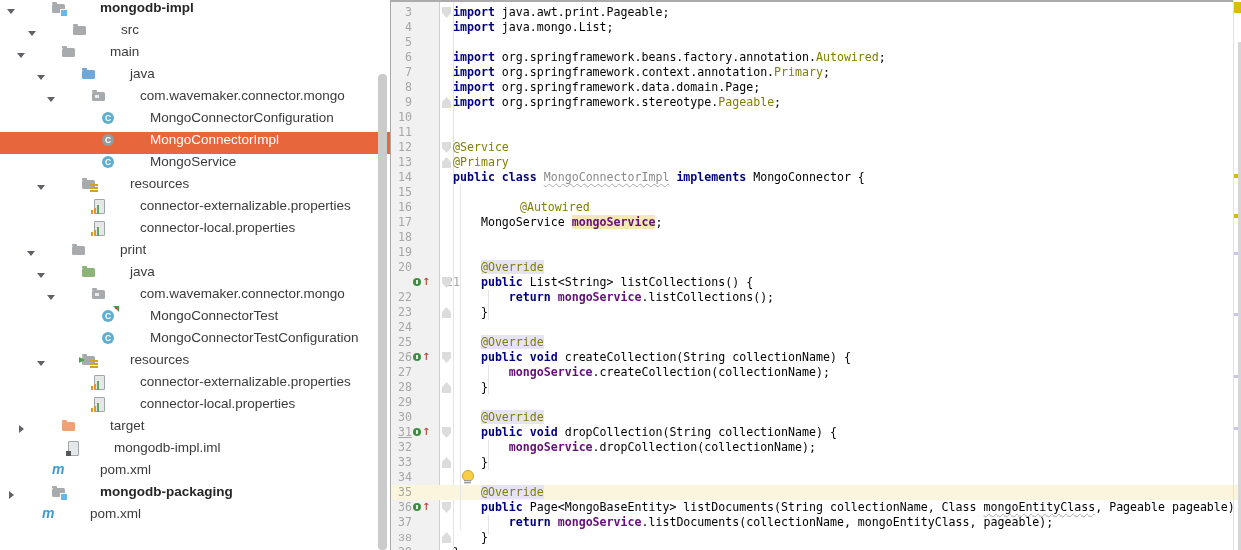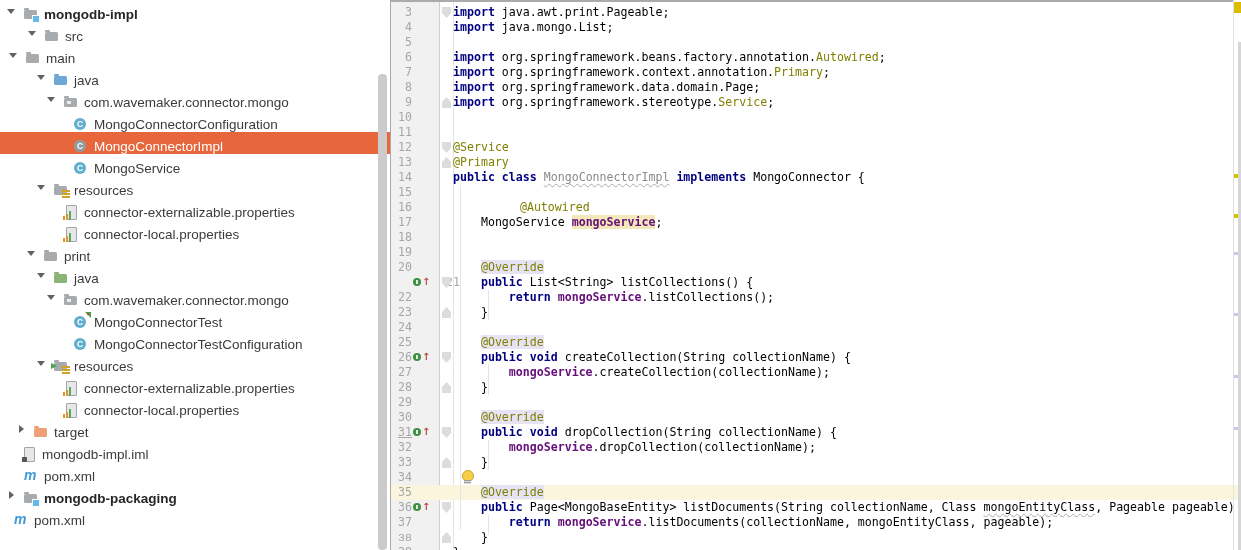--- a/index.html
+++ b/index.html
@@ -1,22 +1,22 @@
 <!DOCTYPE html>
 <html><head>
 <meta charset="utf-8">
 <style>
   html,body{margin:0;padding:0;background:#fff;}
   #app{position:relative;width:1241px;height:550px;overflow:hidden;
        font-family:"Liberation Sans",sans-serif;background:#fff;}
 
   
   #project-panel{position:absolute;left:0;top:0;width:390px;height:550px;background:#fff;overflow:hidden;}
-  .trow{display:flex;align-items:flex-end;height:22px;font:13.5px "Liberation Sans",sans-serif;
-        color:#3b3b3b;white-space:nowrap;}
+  .trow{display:flex;align-items:flex-start;height:22px;font:13.5px "Liberation Sans",sans-serif;
+        color:#3b3b3b;white-space:nowrap;gap:28px;}
   .trow.bold{font-weight:bold;color:#262626;}
   .trow.sel{background:#E8663C;color:#fff;}
   .chv{width:20px;height:22px;position:relative;flex:none;}
   .chv.exp::before{content:"";position:absolute;left:4px;top:9px;width:0;height:0;
         border-left:4px solid transparent;border-right:4px solid transparent;border-top:5px solid #5F6368;}
   .chv.col::before{content:"";position:absolute;left:6px;top:7px;width:0;height:0;
         border-top:4px solid transparent;border-bottom:4px solid transparent;border-left:5px solid #5F6368;}
   .sp20{width:20px;flex:none;} .sp10{width:10px;flex:none;}
   .ic{position:relative;width:16px;height:16px;flex:none;margin-right:5px;}
   .fold16{position:absolute;left:1px;top:4px;width:13px;height:9px;border-radius:1.5px;background:#A7ABAE;}
@@ -101,21 +101,21 @@
           </span>
           <span>mongodb-impl</span>
         </div>
         <div class="trow" style="padding-left: 24px;">
           <span class="chv exp"></span>
           <span class="ic">
             <span class="fold16"></span>
           </span>
           <span>src</span>
         </div>
-        <div class="trow" style="padding-left: 5px;">
+        <div class="trow" style="padding-left: 13px;">
           <span class="chv exp"></span>
           <span class="ic">
             <span class="fold16"></span>
           </span>
           <span>main</span>
         </div>
         <div class="trow" style="padding-left: 33px;">
           <span class="chv exp"></span>
           <span class="ic">
             <span class="fold16 f-blue"></span>
@@ -245,21 +245,21 @@
           </span>
           <span>connector-local.properties</span>
         </div>
         <div class="trow" style="padding-left: 13px;">
           <span class="chv col"></span>
           <span class="ic">
             <span class="fold16 f-orange"></span>
           </span>
           <span>target</span>
         </div>
-        <div class="trow" style="padding-left: 1px;">
+        <div class="trow" style="padding-left: 17px;">
           <span class="sp20"></span>
           <span class="ic">
             <span class="page"></span>
             <span class="imlsq"></span>
           </span>
           <span>mongodb-impl.iml</span>
         </div>
         <div class="trow" style="padding-left: 3px;">
           <span class="sp20"></span>
           <span class="ic">
@@ -388,21 +388,21 @@
         </div>
         <div class="gn" style="top: 545px;">39</div>
       </div>
     <div id="code-lines">
         <div class="cl" style="top: 5px;"><span class="kw">import</span><span> java.awt.print.Pageable;</span></div>
         <div class="cl" style="top: 20px;"><span class="kw">import</span><span> java.mongo.List;</span></div>
         <div class="cl" style="top: 35px;"></div>
         <div class="cl" style="top: 50px;"><span class="kw">import</span><span> org.springframework.beans.factory.annotation.</span><span class="ann">Autowired</span><span>;</span></div>
         <div class="cl" style="top: 65px;"><span class="kw">import</span><span> org.springframework.context.annotation.</span><span class="ann">Primary</span><span>;</span></div>
         <div class="cl" style="top: 80px;"><span class="kw">import</span><span> org.springframework.data.domain.Page;</span></div>
-        <div class="cl" style="top: 95px;"><span class="kw">import</span><span> org.springframework.stereotype.</span><span class="ann">Service</span><span>;</span></div>
+        <div class="cl" style="top: 95px;"><span class="kw">import</span><span> org.springframework.stereotype.</span><span class="ann">Pageable</span><span>;</span></div>
         <div class="cl" style="top: 110px;"></div>
         <div class="cl" style="top: 125px;"></div>
         <div class="cl" style="top: 140px;"><span class="ann">@Service</span></div>
         <div class="cl" style="top: 155px;"><span class="ann">@Primary</span></div>
         <div class="cl" style="top: 170px;"><span class="kw">public class </span><span class="clsw">MongoConnectorImpl</span><span> </span><span class="kw">implements</span><span> MongoConnector {</span></div>
         <div class="cl" style="top: 185px;"></div>
         <div class="cl" style="top: 200px; padding-left: 39px;"><span>    </span><span class="ann">@Autowired</span></div>
         <div class="cl" style="top: 215px;"><span>    MongoService </span><span class="fldhl">mongoService</span><span>;</span></div>
         <div class="cl" style="top: 230px;"></div>
         <div class="cl" style="top: 245px;"></div>

